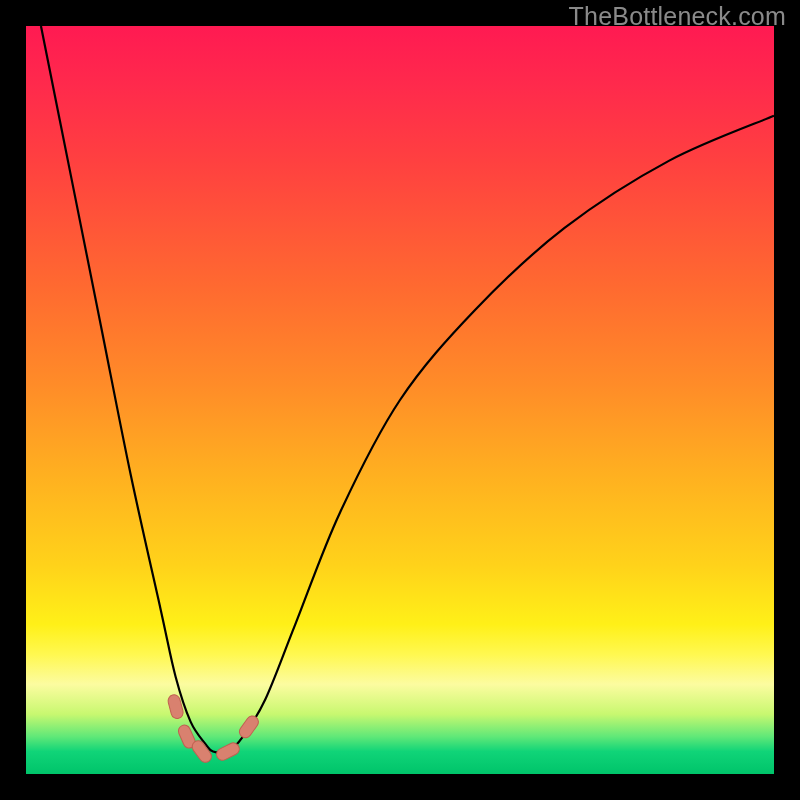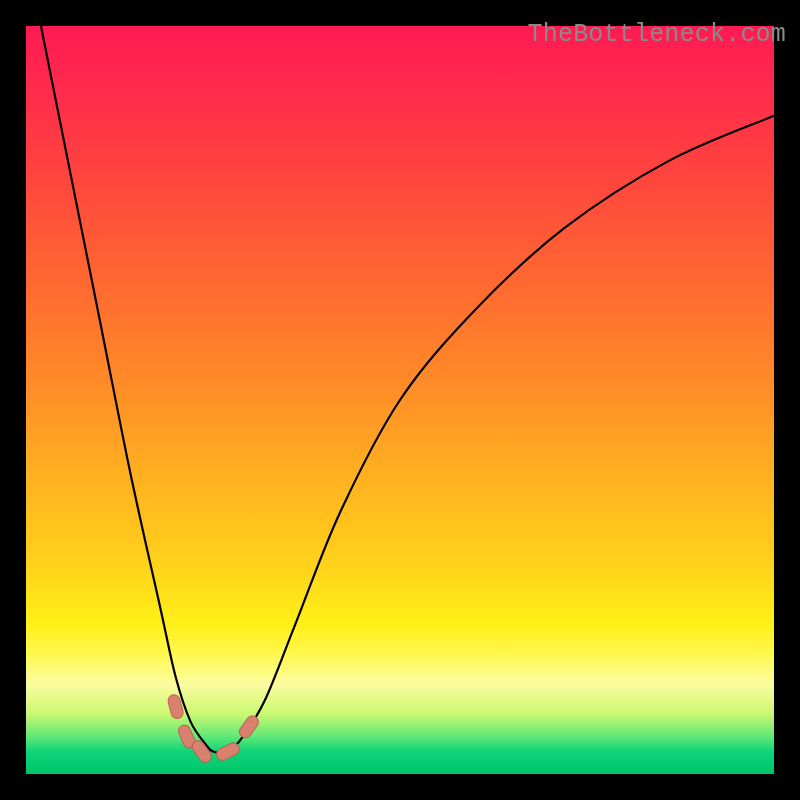--- a/index.html
+++ b/index.html
@@ -28,23 +28,23 @@
       #fff850 84%,
       #fcfca0 88%,
       #c8f870 92%,
       #60e878 95%,
       #10d478 97%,
       #00c46a 100%
     );
   }
   .watermark {
     position: absolute;
-    top: 20px;
+    top: 2px;
     right: 14px;
-    font-family: Liberation Mono, monospace;
+    font-family: Liberation Sans, sans-serif;
     font-size: 25px;
     color: #8a8a8a;
     letter-spacing: 0.2px;
   }
   svg.curve {
     position: absolute;
     left: 0;
     top: 0;
     width: 748px;
     height: 748px;

